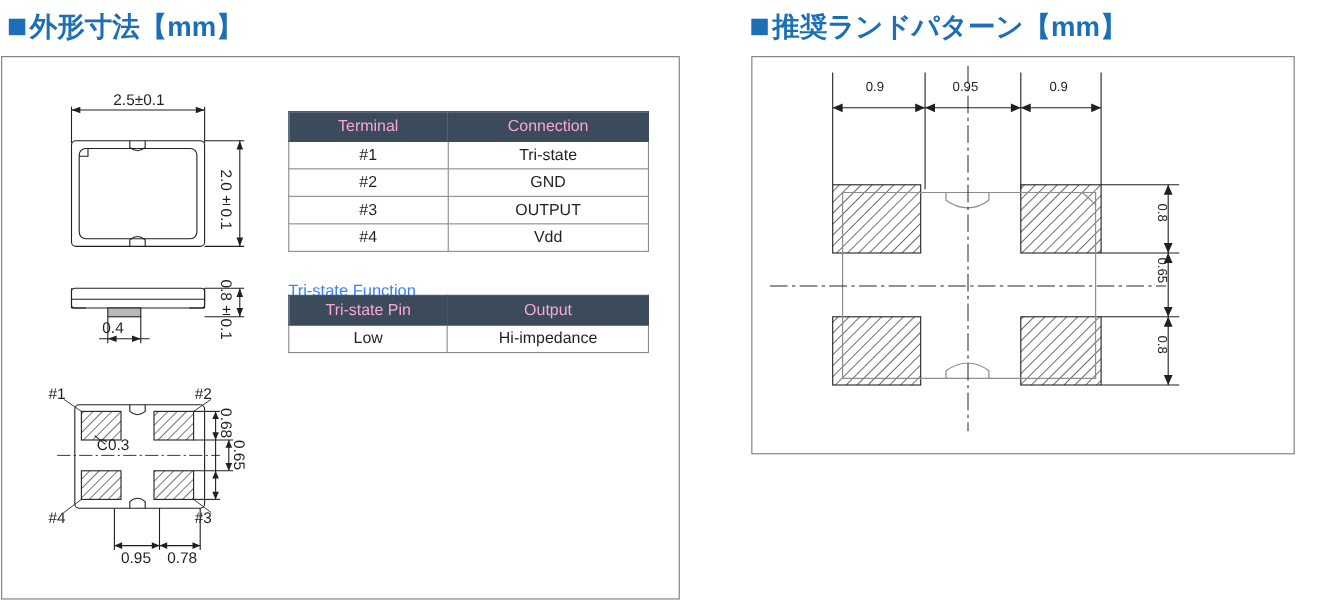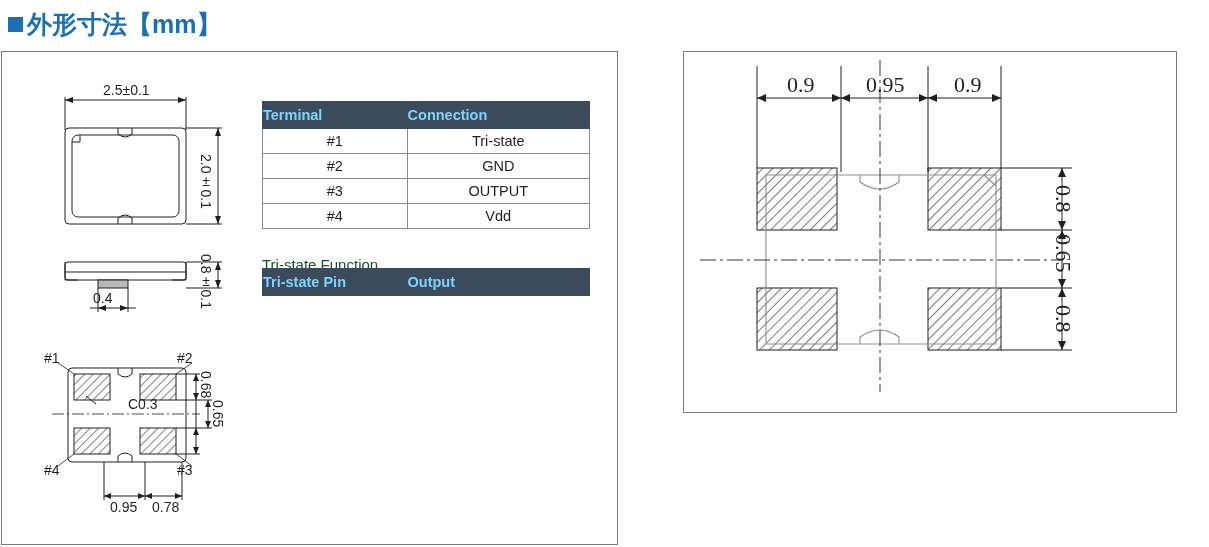--- a/index.html
+++ b/index.html
@@ -43,70 +43,74 @@
   #panel-right { left: 683px; top: 51px; width: 494px; height: 362px; }
 
   
   table.spec {
     position: absolute;
     border-collapse: collapse;
     font-size: 14.5px;
   }
   table.spec th {
     background: #3b4b5b;
-    color: #7dd3fc;
-    font-weight: bold;
+    color: #f9a8d4;
+    font-weight: normal;
     border: 1px solid #3b4b5b;
     padding: 5px 0 5px 0;
-    text-align: left;
+    text-align: center;
   }
   table.spec td {
     border: 1px solid #8a8a8a;
     padding: 4px 0 4px 0;
     text-align: center;
     color: #231f20;
     background: #fff;
   }
   #terminal-table { left: 262px; top: 101px; width: 328px; }
   #terminal-table th:first-child, #terminal-table td:first-child { width: 145px; }
   #terminal-table th:last-child, #terminal-table td:last-child { width: 183px; }
 
   #tristate-label {
     position: absolute;
     left: 262px; top: 256px;
     font-size: 15px;
-    color: #14532d;
+    color: #3b82f6;
     text-align: center;
   }
   #tristate-table { left: 262px; top: 268px; width: 328px; }
   #tristate-table th:first-child, #tristate-table td:first-child { width: 145px; }
   #tristate-table th:last-child, #tristate-table td:last-child { width: 183px; }
 
   
   .lbl {
     position: absolute;
     font-size: 14px;
     color: #231f20;
     white-space: nowrap;
   }
   .lbl.v {
     writing-mode: vertical-rl;
     text-orientation: mixed;
   }
-  .lbl.big { font-size: 22px; font-family: Liberation Serif, serif; }
+  .lbl.big { font-size: 12px; }
   svg { position: absolute; left: 0; top: 0; overflow: visible; }
 </style>
 </head>
 <body>
 
 <div id="root">
 
   <div class="section-heading" id="heading-left">
     <span class="sq"></span>
     <span>外形寸法【mm】</span>
+  </div>
+  <div class="section-heading" id="heading-right">
+    <span class="sq"></span>
+    <span>推奨ランドパターン【mm】</span>
   </div>
 
   <div class="panel" id="panel-left"></div>
 
   <svg width="1209" height="547">
     <g stroke="#231f20" fill="none" stroke-width="1">
 
       <line x1="65" y1="97" x2="65" y2="130"></line>
       <line x1="186" y1="97" x2="186" y2="130"></line>
 
@@ -204,21 +208,21 @@
 
   <div class="lbl" style="left:103px; top:82px;">2.5±0.1</div>
   <div class="lbl v" style="left:198px; top:154px;">2.0±0.1</div>
   <div class="lbl" style="left:93px; top:290px;">0.4</div>
   <div class="lbl v" style="left:198px; top:254px;">0.8±0.1</div>
 
   <div class="lbl" style="left:44px; top:350px;">#1</div>
   <div class="lbl" style="left:177px; top:350px;">#2</div>
   <div class="lbl" style="left:177px; top:462px;">#3</div>
   <div class="lbl" style="left:44px; top:462px;">#4</div>
-  <div class="lbl" style="left:88px; top:396px;margin-left:40px;">C0.3</div>
+  <div class="lbl" style="left:88px; top:396px;">C0.3</div>
   <div class="lbl v" style="left:198px; top:371px;">0.68</div>
   <div class="lbl v" style="left:210px; top:400px;">0.65</div>
   <div class="lbl" style="left:110px; top:499px;">0.95</div>
   <div class="lbl" style="left:152px; top:499px;text-align:right;">0.78</div>
 
   <table class="spec" id="terminal-table">
     <thead>
       <tr>
         <th>Terminal</th>
         <th>Connection</th>
@@ -247,20 +251,24 @@
   <div id="tristate-label">Tri-state Function</div>
 
   <table class="spec" id="tristate-table">
     <thead>
       <tr>
         <th>Tri-state Pin</th>
         <th>Output</th>
       </tr>
     </thead>
     <tbody>
+      <tr>
+        <td>Low</td>
+        <td>Hi-impedance</td>
+      </tr>
     </tbody>
   </table>
 
   <div class="panel" id="panel-right"></div>
 
   <svg width="1209" height="547">
     <defs>
       <pattern id="hatch2" width="7" height="7" patternUnits="userSpaceOnUse" patternTransform="rotate(45)">
         <line x1="0" y1="0" x2="0" y2="7" stroke="#231f20" stroke-width="1.2"></line>
       </pattern>

